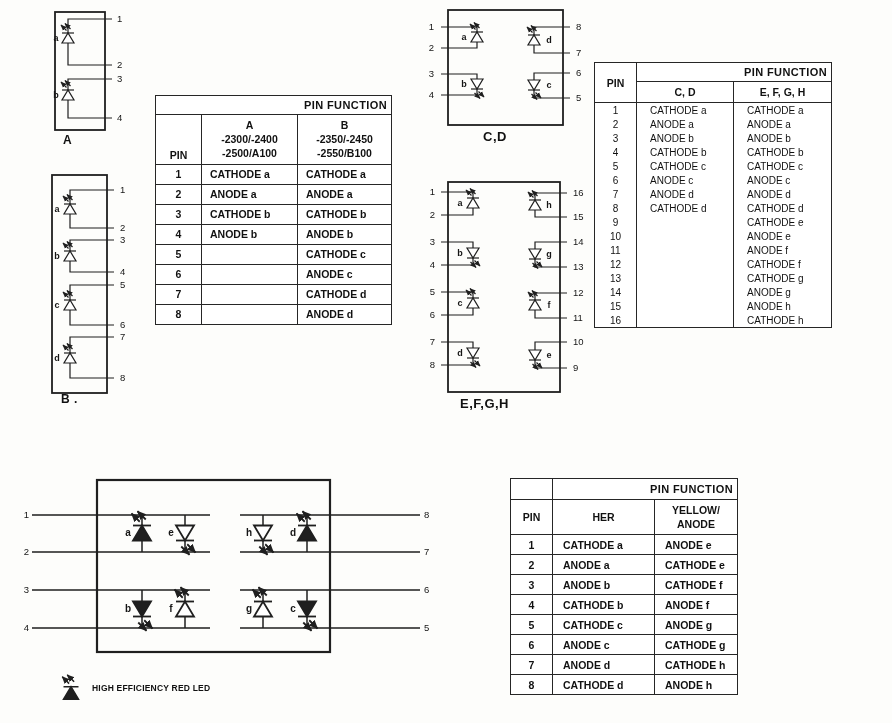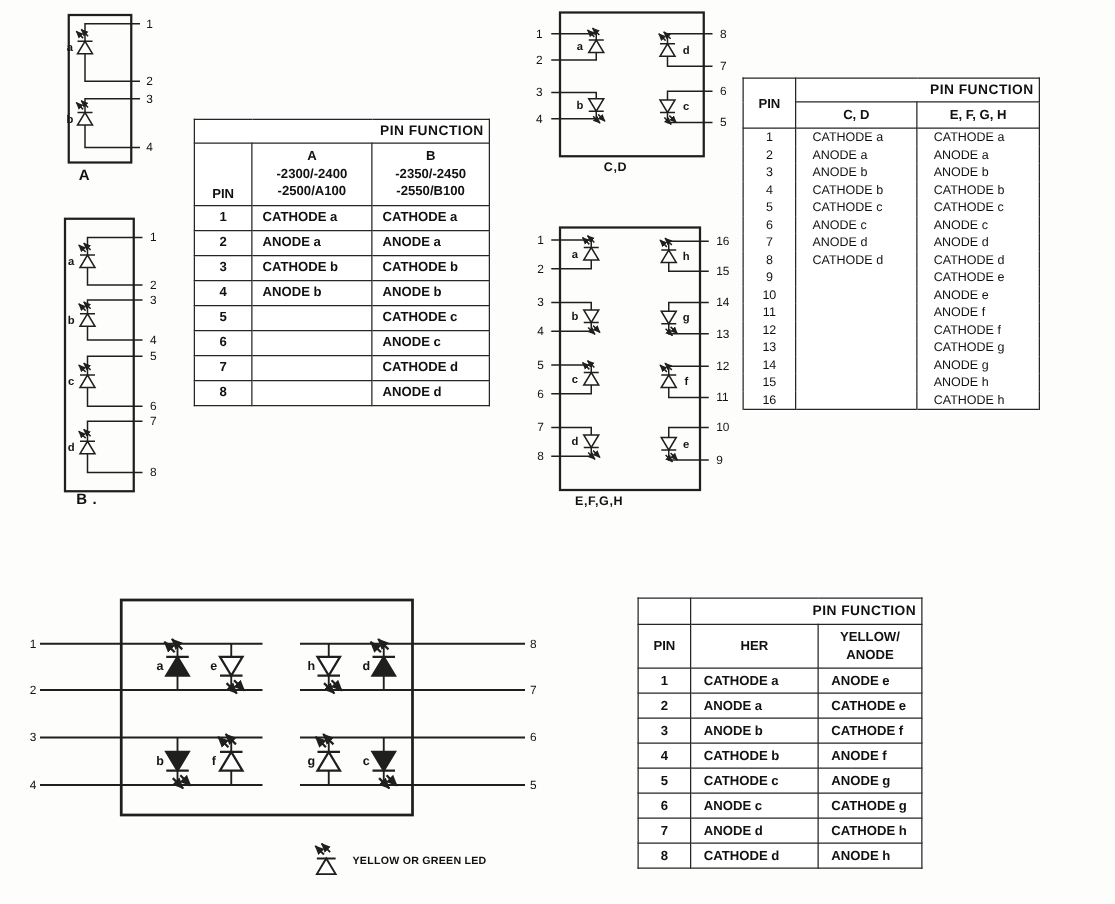--- a/index.html
+++ b/index.html
@@ -7,21 +7,21 @@
   #canvas{position:relative;width:892px;height:723px}
   .pkg{position:absolute}
   .outline{fill:none;stroke:#1f1f1f;stroke-width:1.8px}
   .outline-bold{fill:none;stroke:#1f1f1f;stroke-width:2.2px}
   .wire{fill:none;stroke:#1f1f1f;stroke-width:1.2px}
   .wire-bold{fill:none;stroke:#1f1f1f;stroke-width:1.5px}
   text.pin{font-size:9.5px;fill:#151515;font-family:"Liberation Sans",sans-serif}
   text.ledl{font-size:9px;font-weight:bold;fill:#151515;font-family:"Liberation Sans",sans-serif}
   text.ledl2{font-size:10px;font-weight:bold;fill:#151515;font-family:"Liberation Sans",sans-serif}
   .pkg-label{position:absolute;font-weight:bold;font-size:12px;letter-spacing:.5px;color:#111}
-  .pkg-label.small{font-size:10px}
+  .pkg-label.small{font-size:13px}
   table.dt{position:absolute;border-collapse:collapse;table-layout:fixed;background:#fff;border:1.5px solid #262626}
   .dt th,.dt td{border:1px solid #262626;font-size:10.5px;padding:0 4px;color:#111;overflow:hidden}
   .dt th.title{font-size:11px;font-weight:bold;text-align:right;height:18px;letter-spacing:.4px}
   .dt th.colhead{font-size:10.5px;font-weight:bold;text-align:center;white-space:pre-line;line-height:1.35;padding:3px 2px}
   .dt th.pinhead{vertical-align:bottom;text-align:center;padding-bottom:3px;font-weight:bold}
   .dt th.pinmid{vertical-align:middle;text-align:center;font-weight:bold}
   .dt th.blank{background:#fff}
   #t1{left:155px;top:95px;width:236px}
   #t1 td{height:19px;font-weight:bold}
   #t1 td:first-child{text-align:center}
@@ -415,27 +415,27 @@
     <text class="pin" x="9" y="48" text-anchor="end">1</text>
     <text class="pin" x="9" y="85" text-anchor="end">2</text>
     <text class="pin" x="9" y="123" text-anchor="end">3</text>
     <text class="pin" x="9" y="161" text-anchor="end">4</text>
     <text class="pin" x="404" y="48">8</text>
     <text class="pin" x="404" y="85">7</text>
     <text class="pin" x="404" y="123">6</text>
     <text class="pin" x="404" y="161">5</text>
   </svg>
 
-  <div class="legend" style="left:246px;top:674px">
+  <div class="legend" style="left:56px;top:674px">
     <svg width="30" height="28">
       <g transform="translate(15,19) scale(1.25)">
-          <use href="#led-o"></use>
+          <use href="#led-f"></use>
         </g>
     </svg>
-    <span class="legtext">YELLOW OR GREEN LED</span>
+    <span class="legtext">HIGH EFFICIENCY RED LED</span>
   </div>
 
   <table class="dt" id="t3">
     <colgroup>
         <col style="width:42px">
         <col style="width:102px">
         <col style="width:83px">
       </colgroup>
     <thead>
       <tr>

